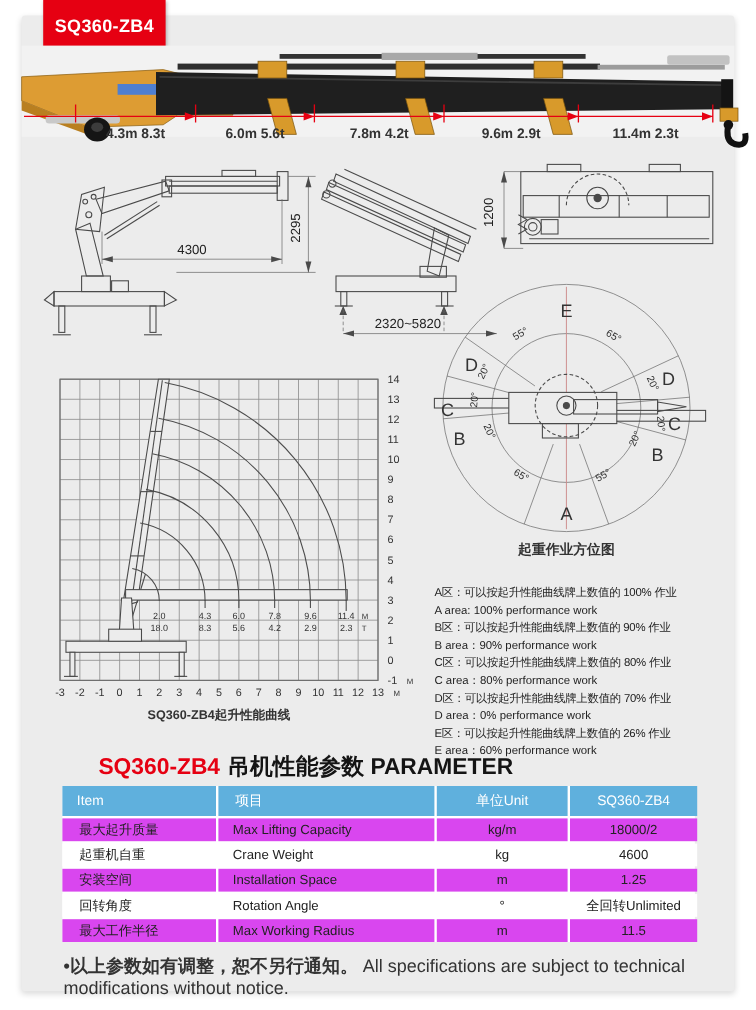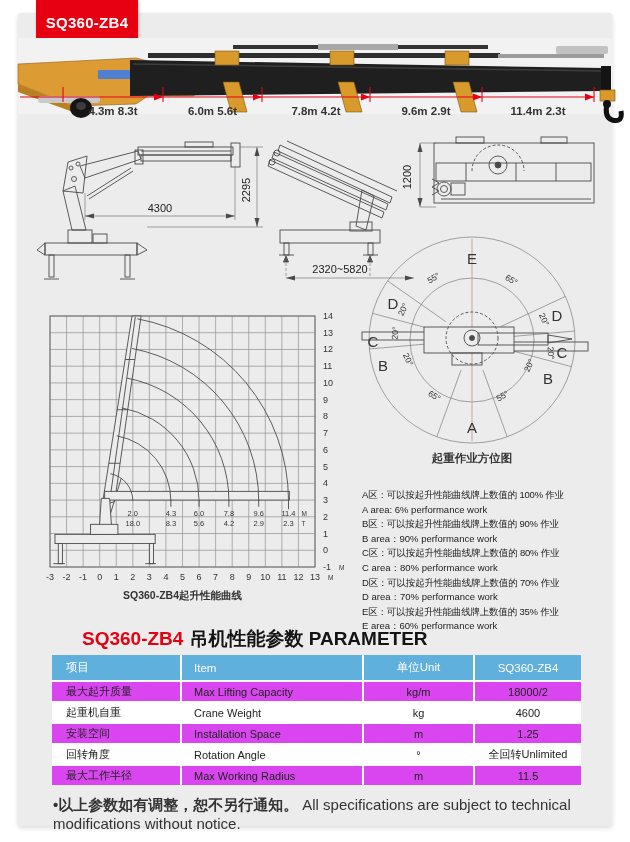--- a/index.html
+++ b/index.html
@@ -259,28 +259,28 @@
         <text x="192" y="125" text-anchor="middle" font-size="8.5" fill="#333" transform="rotate(85 192 121)">20°</text>
         <text x="168" y="137" text-anchor="middle" font-size="8.5" fill="#333" transform="rotate(-65 168 133)">20°</text>
         <text x="75" y="167" text-anchor="middle" font-size="8.5" fill="#333" transform="rotate(30 75 163)">65°</text>
         <text x="142" y="167" text-anchor="middle" font-size="8.5" fill="#333" transform="rotate(-30 142 163)">55°</text>
       </g>
     <text x="112" y="230" text-anchor="middle" font-size="11.5" font-weight="bold" fill="#222">起重作业方位图</text>
   </svg>
 
   <div class="zone-notes" id="zone-notes">
       <div class="zh">A区：可以按起升性能曲线牌上数值的 100% 作业</div>
-      <div class="en">A area: 6% performance work</div>
+      <div class="en">A area: 100% performance work</div>
       <div class="zh">B区：可以按起升性能曲线牌上数值的 90% 作业</div>
       <div class="en">B area：90% performance work</div>
       <div class="zh">C区：可以按起升性能曲线牌上数值的 80% 作业</div>
       <div class="en">C area：80% performance work</div>
       <div class="zh">D区：可以按起升性能曲线牌上数值的 70% 作业</div>
-      <div class="en">D area：70% performance work</div>
-      <div class="zh">E区：可以按起升性能曲线牌上数值的 35% 作业</div>
+      <div class="en">D area：0% performance work</div>
+      <div class="zh">E区：可以按起升性能曲线牌上数值的 26% 作业</div>
       <div class="en">E area：60% performance work</div>
     </div>
 
   <svg id="chart-svg" width="332" height="305">
       <line x1="20" y1="13.000499999999988" x2="20" y2="264" stroke="#8f8f8f" stroke-width="0.7"></line>
       <line x1="36.5625" y1="13.000499999999988" x2="36.5625" y2="264" stroke="#8f8f8f" stroke-width="0.7"></line>
       <line x1="53.125" y1="13.000499999999988" x2="53.125" y2="264" stroke="#8f8f8f" stroke-width="0.7"></line>
       <line x1="69.6875" y1="13.000499999999988" x2="69.6875" y2="264" stroke="#8f8f8f" stroke-width="0.7"></line>
       <line x1="86.25" y1="13.000499999999988" x2="86.25" y2="264" stroke="#8f8f8f" stroke-width="0.7"></line>
       <line x1="102.8125" y1="13.000499999999988" x2="102.8125" y2="264" stroke="#8f8f8f" stroke-width="0.7"></line>
@@ -388,22 +388,22 @@
       <text x="271.5" y="222.656755" font-size="6.5" fill="#222">T</text>
       <text x="152.5" y="296" text-anchor="middle" font-size="10.5" font-weight="bold" fill="#222">SQ360-ZB4起升性能曲线</text>
     </svg>
 
   <div class="param-title">
     <span class="model">SQ360-ZB4</span><span>吊机性能参数 PARAMETER</span>
   </div>
 
   <div class="param-table" id="param-table">
       <div class="prow hrow">
+        <div class="pc al2 bg-blue">Item</div>
         <div class="pc al1 bg-blue">项目</div>
-        <div class="pc al2 bg-blue">Item</div>
         <div class="pc ac bg-blue">单位Unit</div>
         <div class="pc ac bg-blue">SQ360-ZB4</div>
       </div>
       <div class="prow ">
         <div class="pc al1 bg-gray">最大起升质量</div>
         <div class="pc al2 bg-gray">Max Lifting Capacity</div>
         <div class="pc ac bg-gray">kg/m</div>
         <div class="pc ac bg-gray">18000/2</div>
       </div>
       <div class="prow ">

